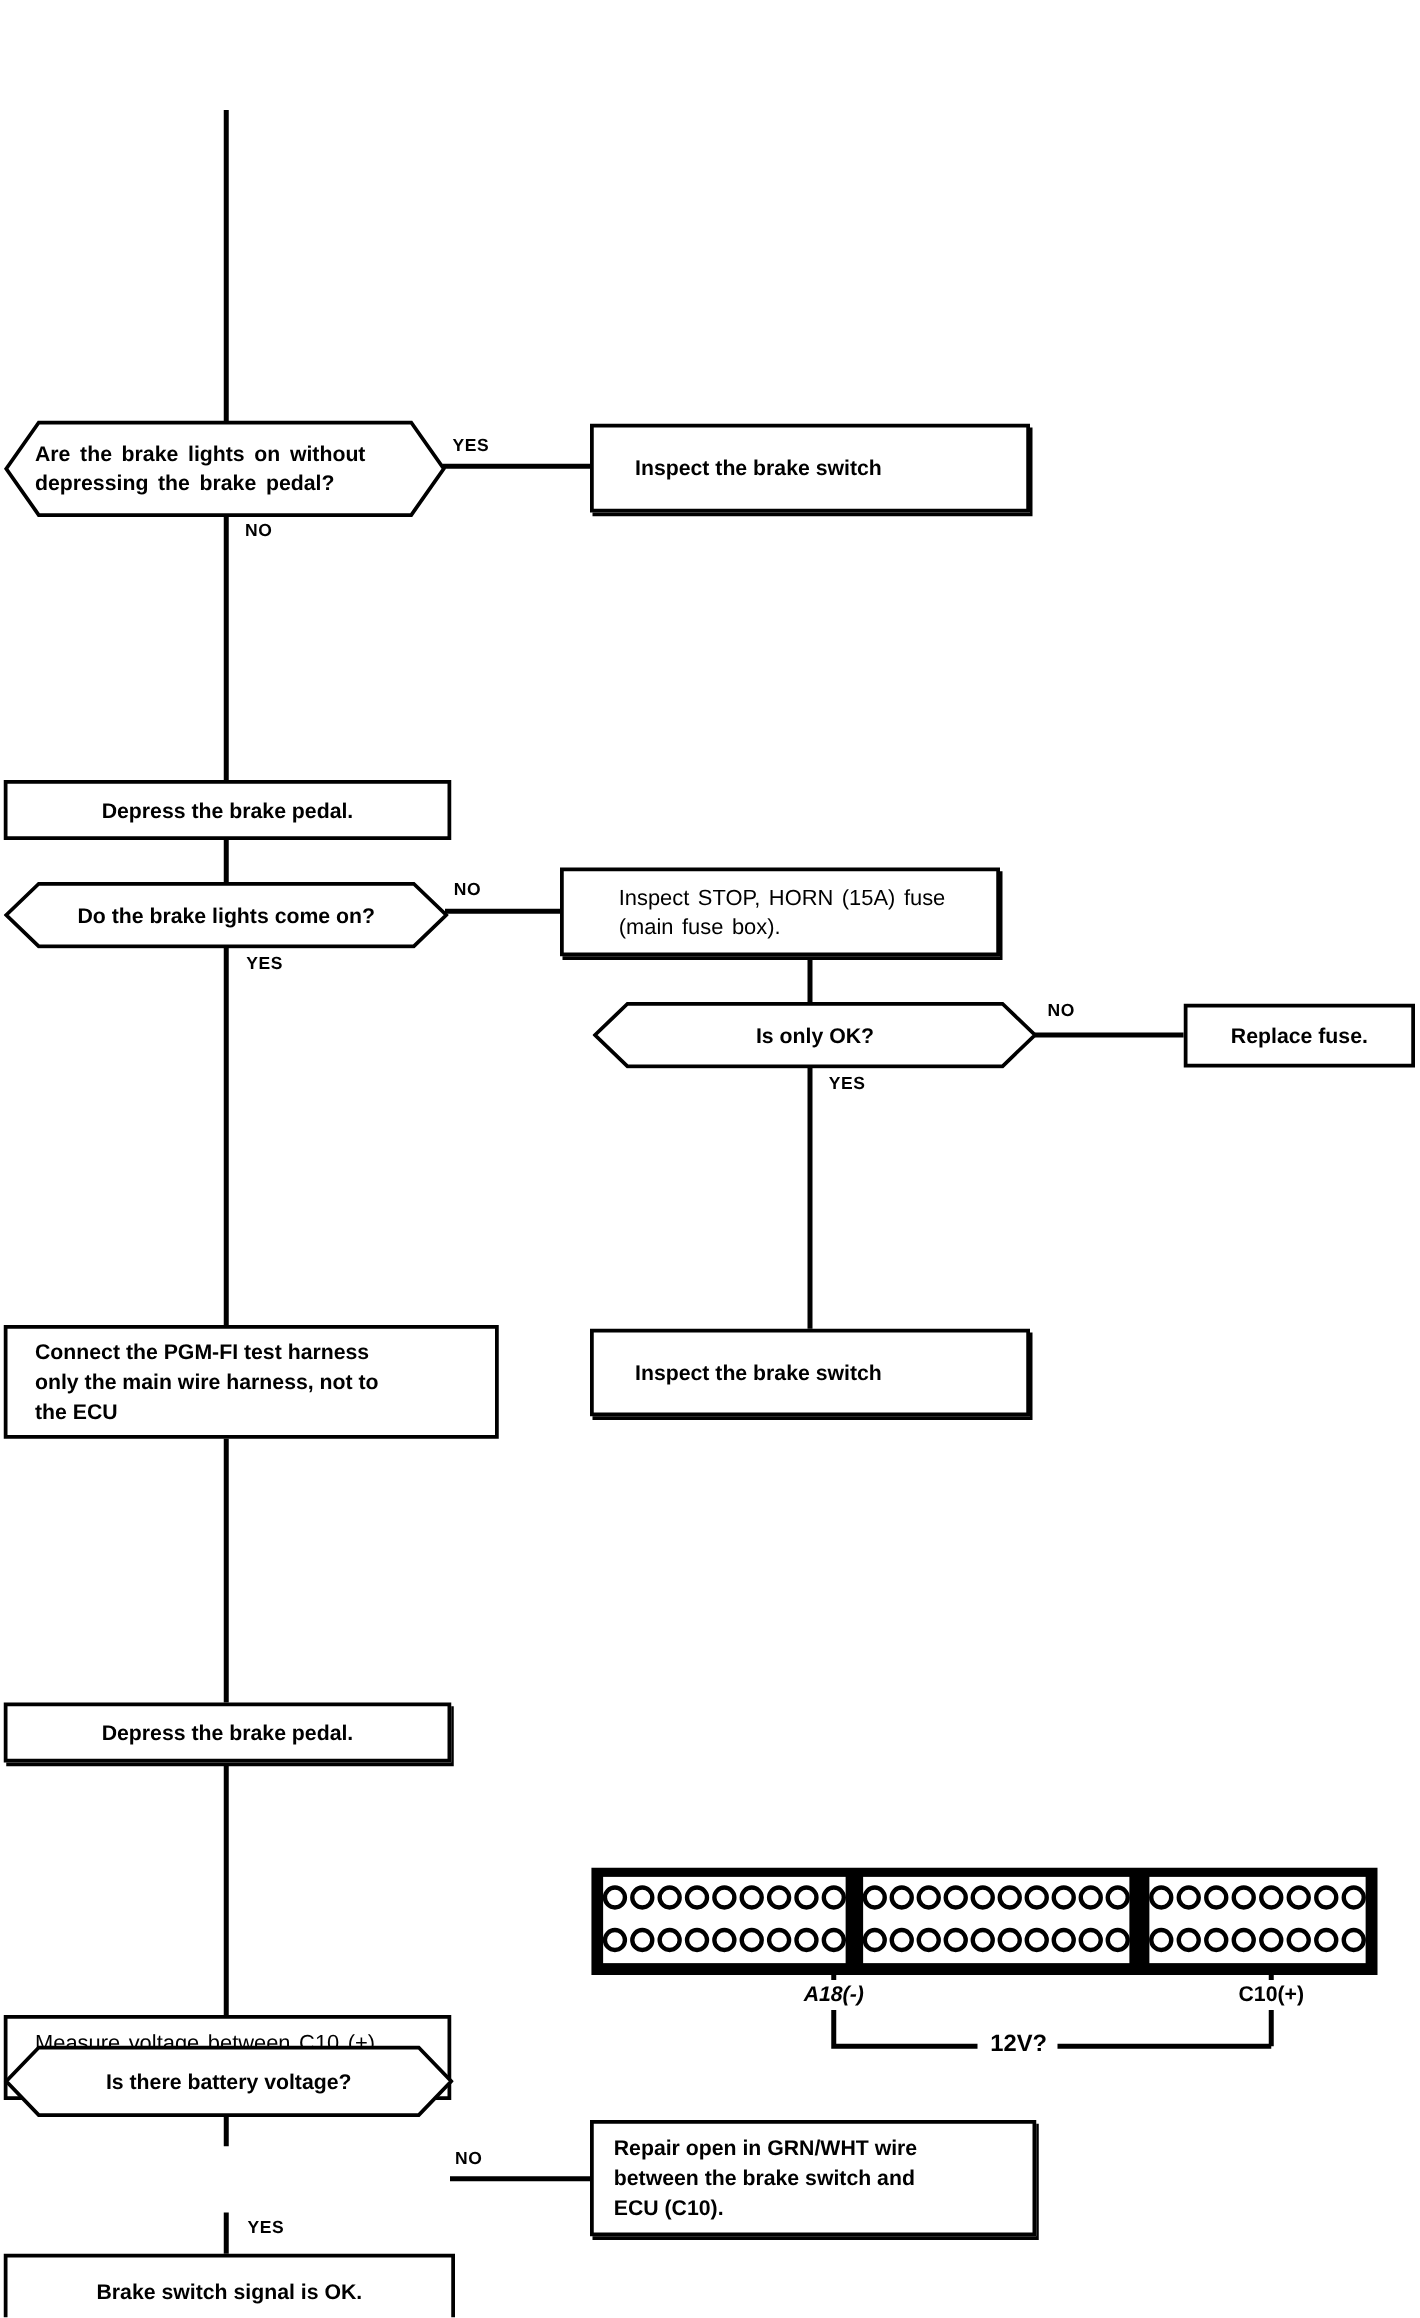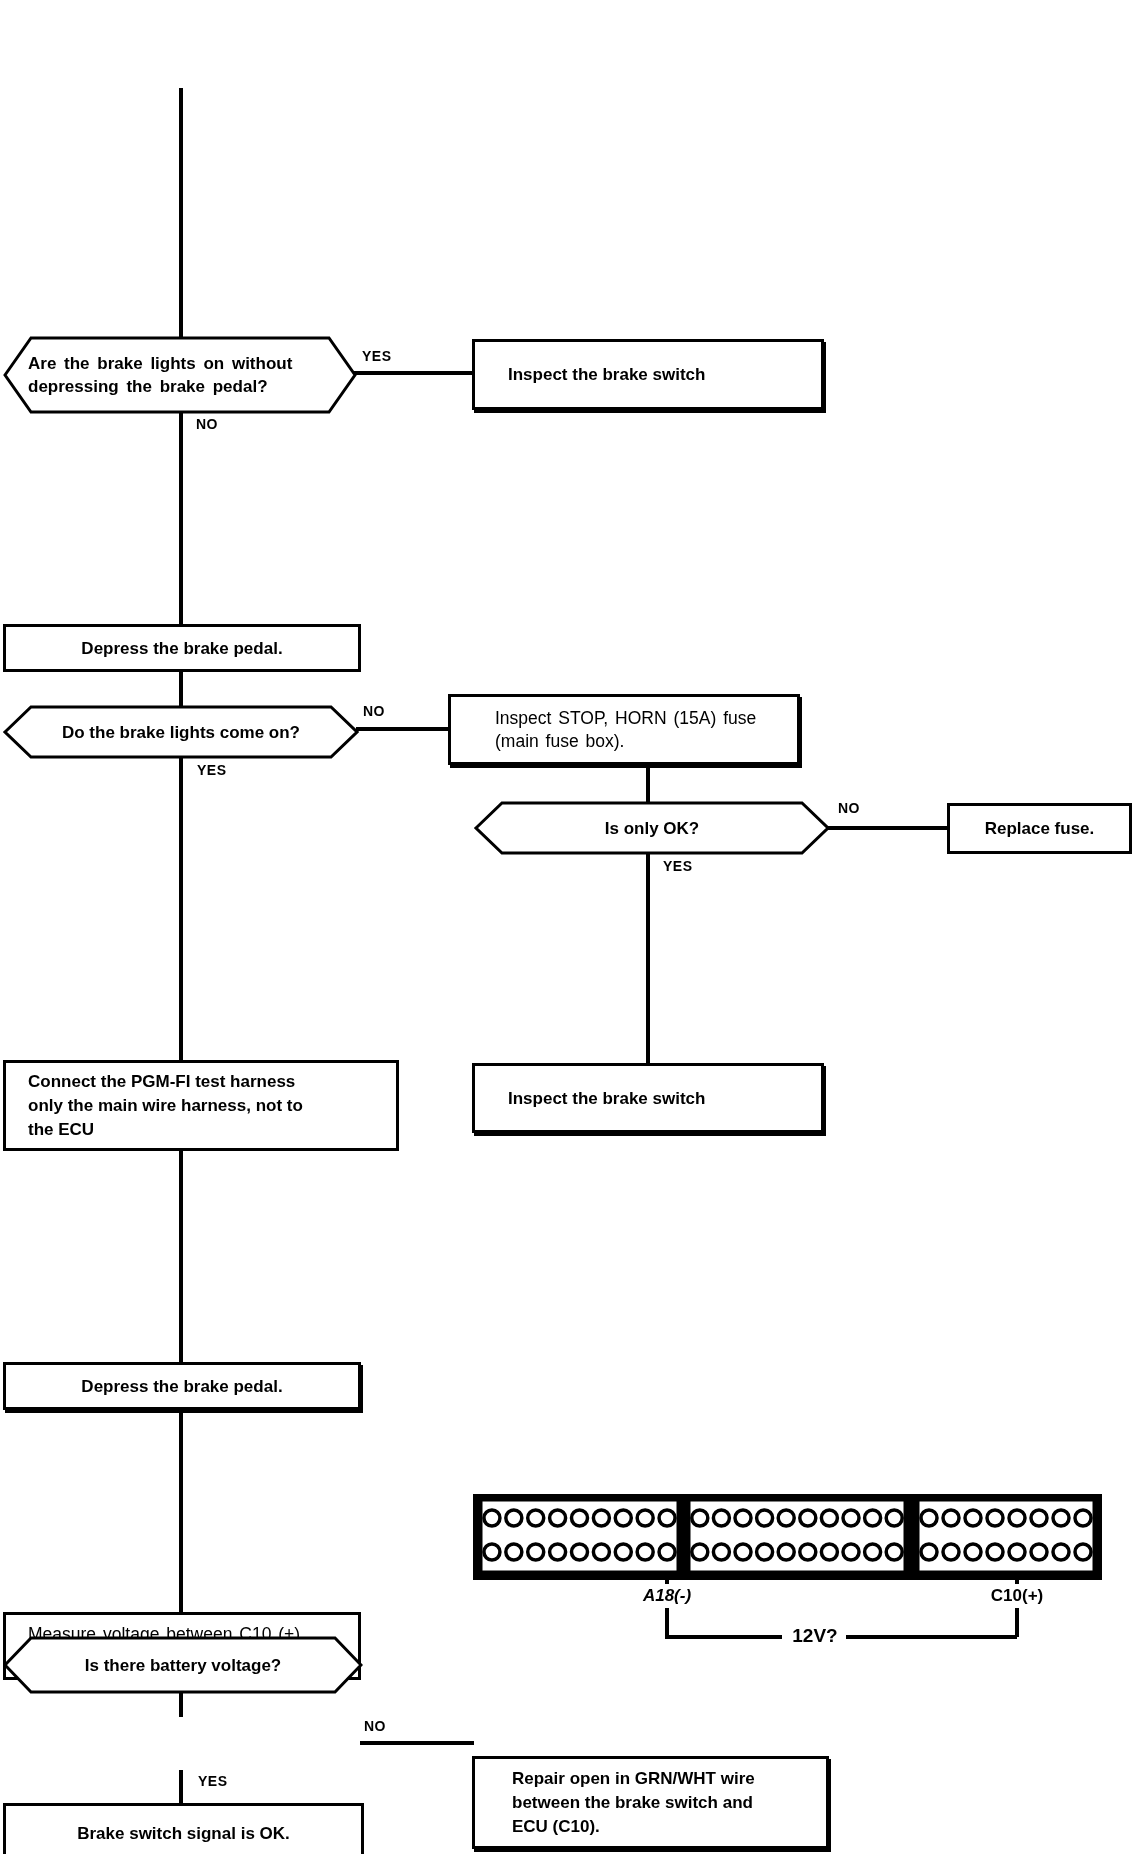--- a/index.html
+++ b/index.html
@@ -194,19 +194,19 @@
 
   <div class="hex" style="left:3px;top:1636px;width:360px;height:58px;">
     <svg width="360" height="58">
       <polygon points="2,29 28,2 332,2 358,29 332,56 28,56" fill="#ffffff" stroke="#000" stroke-width="3"></polygon>
     </svg>
     <div class="hex-text ta-center">Is there battery voltage?</div>
   </div>
   <div class="lbl" style="left:364px;top:1718px;">NO</div>
   <div class="lbl" style="left:198px;top:1773px;">YES</div>
 
-  <div class="box ta-left shadow" style="left:472px;top:1756px;width:357px;height:93px;padding-left:37px;line-height:24px;">Repair open in GRN/WHT wire
+  <div class="box ta-left shadow" style="left:472px;top:1696px;width:357px;height:93px;padding-left:16px;line-height:24px;">Repair open in GRN/WHT wire
 between the brake switch and
 ECU (C10).</div>
 
   <div class="box ta-center" style="left:3px;top:1803px;width:361px;height:60px;">Brake switch signal is OK.</div>
 
 </div>
 
 </body></html>

